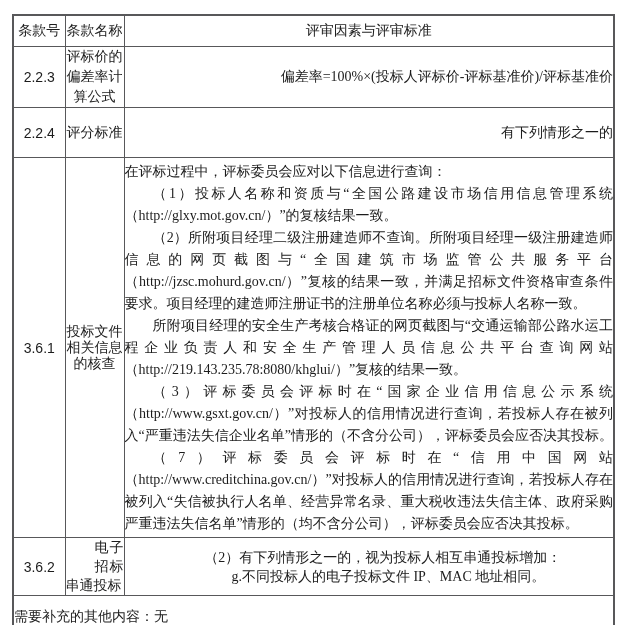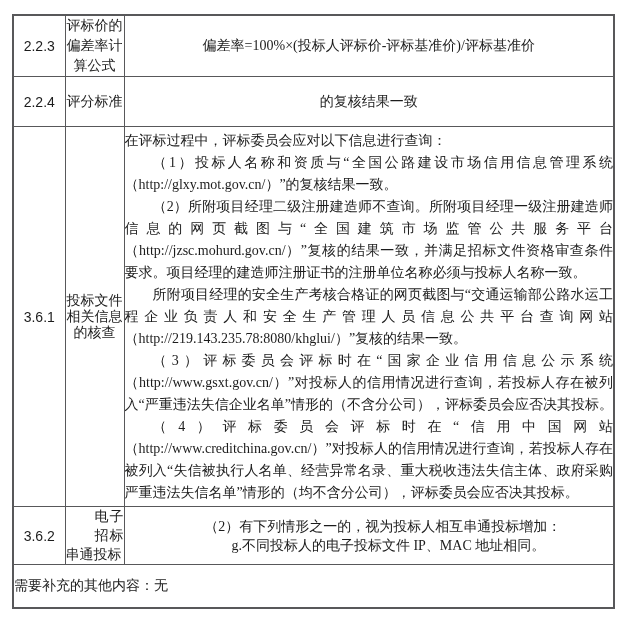--- a/index.html
+++ b/index.html
@@ -44,21 +44,21 @@
   }
   td.name-cell {
     text-align: center;
     white-space: pre-line;
     line-height: 20px;
     padding: 2px 1px;
   }
   td.name-cell.lh19 { line-height: 16px; }
   td.simple-cell {
     padding-left: 13px;
-    text-align: center;
+    text-align: right;
   }
   td.long-cell {
     vertical-align: top;
     padding: 2px 3px 0 3px;
   }
   td.long-cell p {
     margin: 0;
     line-height: 22px;
     text-align: justify;
     text-indent: 2em;
@@ -98,47 +98,52 @@
 <body>
 
 <div class="page">
   <table class="doc-table">
     <colgroup>
       <col style="width:52px">
       <col style="width:59px">
       <col style="width:490px">
     </colgroup>
     <tbody>
+        <tr>
+      <th class="hdr">条款号</th>
+      <th class="hdr">条款名称</th>
+      <th class="hdr">评审因素与评审标准</th>
+    </tr>
 
     <tr class="r-h1">
       <td class="num-cell">2.2.3</td>
       <td class="name-cell">评标价的
 偏差率计
 算公式</td>
       <td class="simple-cell">偏差率=100%×(投标人评标价-评标基准价)/评标基准价</td>
     </tr>
 
     <tr class="r-h2">
       <td class="num-cell">2.2.4</td>
       <td class="name-cell">评分标准</td>
-      <td class="simple-cell">的复核结果一致</td>
+      <td class="simple-cell">有下列情形之一的</td>
     </tr>
 
     <tr class="r-h3">
       <td class="num-cell">3.6.1</td>
       <td class="name-cell lh19">投标文件
 相关信息
 的核查</td>
       <td class="long-cell">
         <p class="no-indent">在评标过程中，评标委员会应对以下信息进行查询：</p>
         <p>（1）投标人名称和资质与“全国公路建设市场信用信息管理系统（http://glxy.mot.gov.cn/）”的复核结果一致。</p>
         <p>（2）所附项目经理二级注册建造师不查询。所附项目经理一级注册建造师信息的网页截图与“全国建筑市场监管公共服务平台（http://jzsc.mohurd.gov.cn/）”复核的结果一致，并满足招标文件资格审查条件要求。项目经理的建造师注册证书的注册单位名称必须与投标人名称一致。</p>
         <p>所附项目经理的安全生产考核合格证的网页截图与“交通运输部公路水运工程企业负责人和安全生产管理人员信息公共平台查询网站（http://219.143.235.78:8080/khglui/）”复核的结果一致。</p>
         <p>（3）评标委员会评标时在“国家企业信用信息公示系统（http://www.gsxt.gov.cn/）”对投标人的信用情况进行查询，若投标人存在被列入“严重违法失信企业名单”情形的（不含分公司），评标委员会应否决其投标。</p>
-        <p>（4）评标委员会评标时在“信用中国网站（http://www.creditchina.gov.cn/）”对投标人的信用情况进行查询，若投标人存在被列入“失信被执行人名单、经营异常名录、重大税收违法失信主体、政府采购严重违法失信名单”情形的（均不含分公司），评标委员会应否决其投标。</p>
+        <p>（7）评标委员会评标时在“信用中国网站（http://www.creditchina.gov.cn/）”对投标人的信用情况进行查询，若投标人存在被列入“失信被执行人名单、经营异常名录、重大税收违法失信主体、政府采购严重违法失信名单”情形的（均不含分公司），评标委员会应否决其投标。</p>
       </td>
     </tr>
 
     <tr class="r-h4">
       <td class="num-cell">3.6.2</td>
       <td class="name-two-line">
         <div class="spread">电子招标</div>
         <div>串通投标</div>
       </td>
       <td class="collusion-cell">

